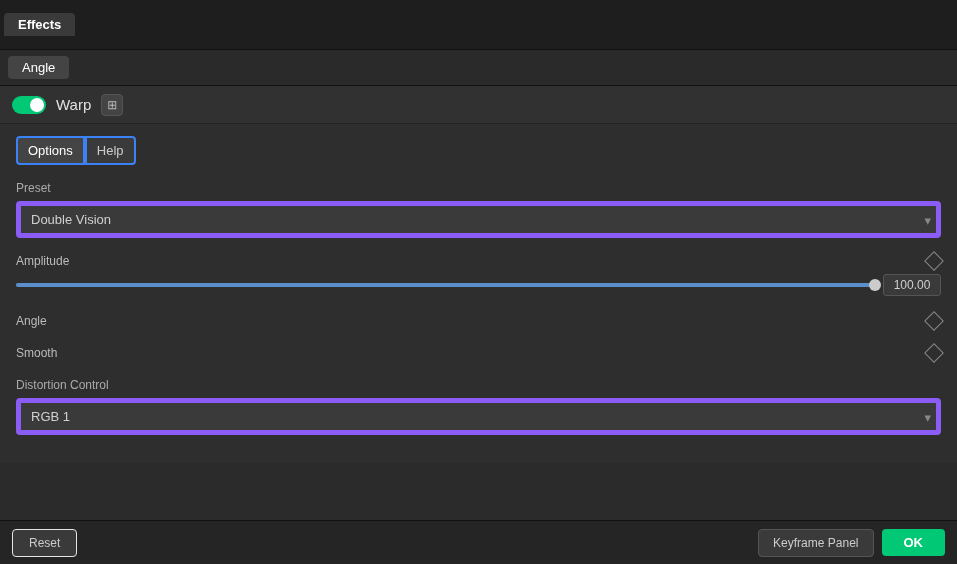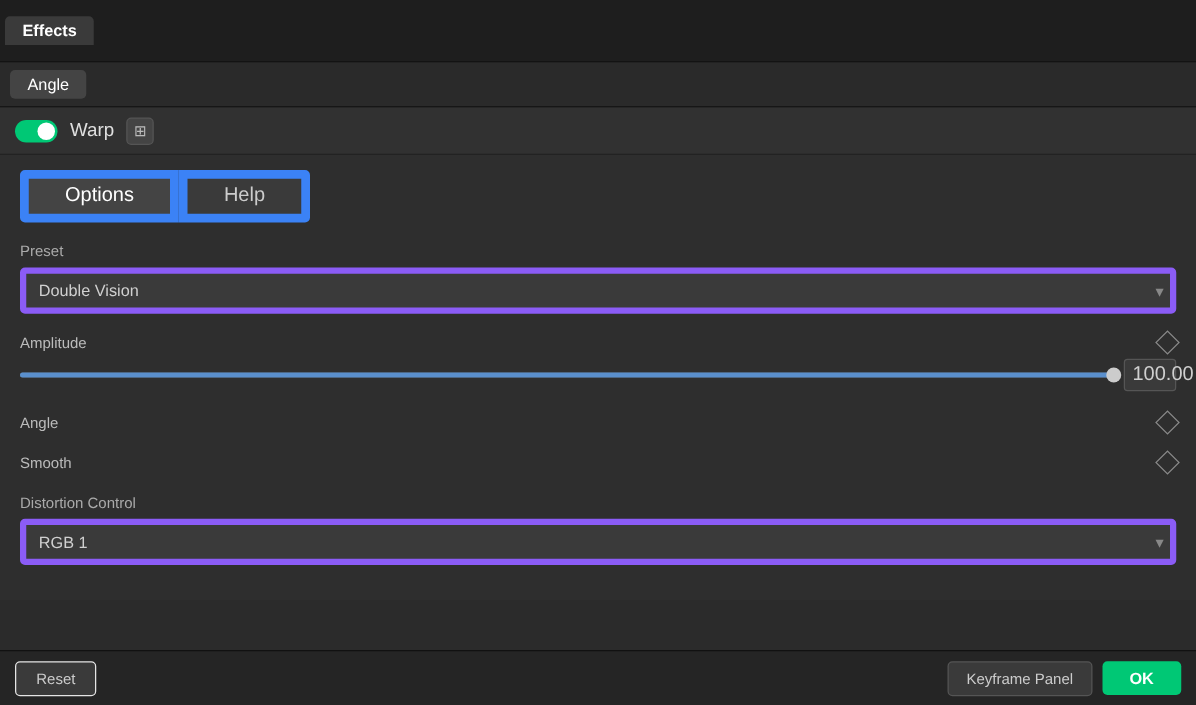--- a/index.html
+++ b/index.html
@@ -111,25 +111,25 @@
       padding: 12px 16px;
     }
 
     
     .option-buttons {
       display: flex;
       gap: 0;
       margin-bottom: 16px;
     }
     .opt-btn {
-      padding: 5px 29px;
-      border: 7px solid #3b82f6;
-      background: #3a3a3a;
-      color: #ccc;
-      font-size: 16px;
+      padding: 5px 10px;
+      border: 2px solid #3b82f6;
+      background: #3a3a3a;
+      color: #ccc;
+      font-size: 13px;
       cursor: pointer;
     }
     .opt-btn:first-child {
       border-radius: 4px 0 0 4px;
       background: #444;
       color: #fff;
     }
     .opt-btn:last-child {
       border-radius: 0 4px 4px 0;
     }
@@ -209,27 +209,27 @@
       width: 12px;
       height: 12px;
       background: #ccc;
       border-radius: 50%;
       position: absolute;
       top: 50%;
       transform: translate(-50%, -50%);
       cursor: grab;
     }
     .slider-value {
-      width: 42px;
-      text-align: left;
+      width: 58px;
+      text-align: center;
       background: #3a3a3a;
       border: 1px solid #555;
       border-radius: 3px;
       padding: 3px 6px;
-      font-size: 16px;
+      font-size: 12px;
       color: #d0d0d0;
     }
 
     
     .distortion-section {
       margin-bottom: 8px;
     }
 
     
     .bottom-bar {

